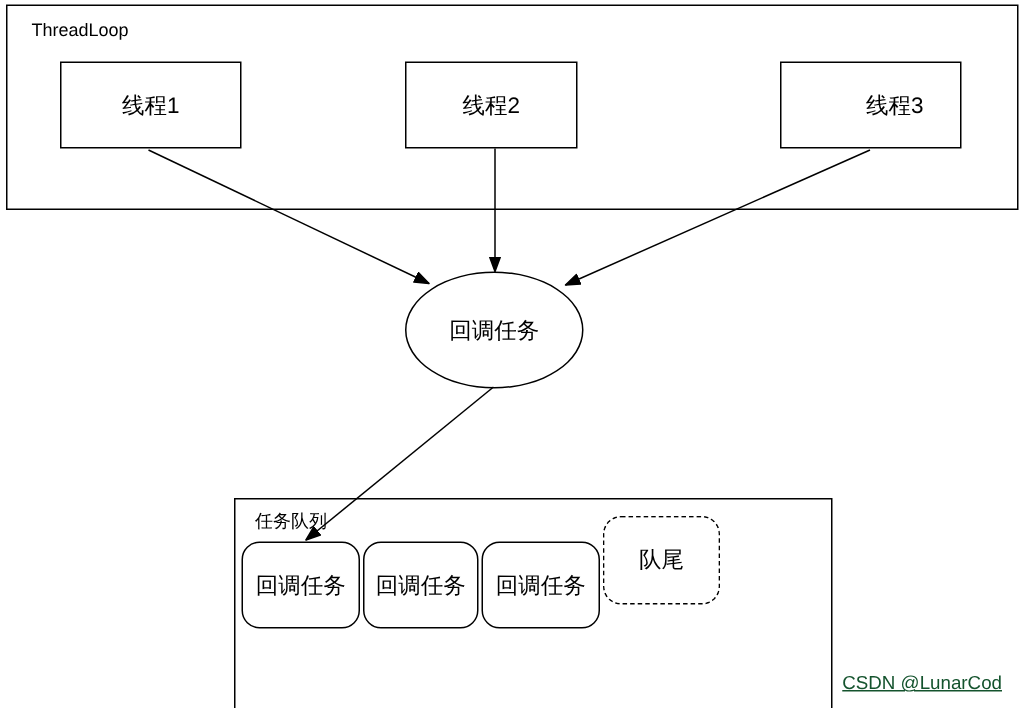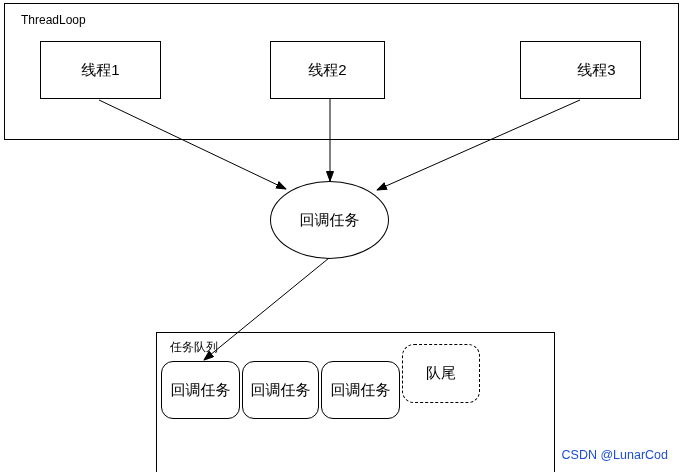--- a/index.html
+++ b/index.html
@@ -69,23 +69,24 @@
   .task-box-1 { left: 161px; top: 361px; width: 79px; height: 58px; }
   .task-box-2 { left: 242px; top: 361px; width: 77px; height: 58px; }
   .task-box-3 { left: 321px; top: 361px; width: 79px; height: 58px; }
   .tail-box   { left: 402px; top: 344px; width: 78px; height: 59px; border-style: dashed; }
 
   .watermark {
     position: absolute;
     right: 14px;
     bottom: 10px;
     font-size: 12.5px;
-    color: #1d4ed8;
+    color: #14532d;
     z-index: 1;
     white-space: nowrap;
+    text-decoration: underline;
   }
   svg line {
     stroke: #000000;
     stroke-width: 1;
   }
 </style>
 </head>
 <body>
 
 <div class="canvas">

